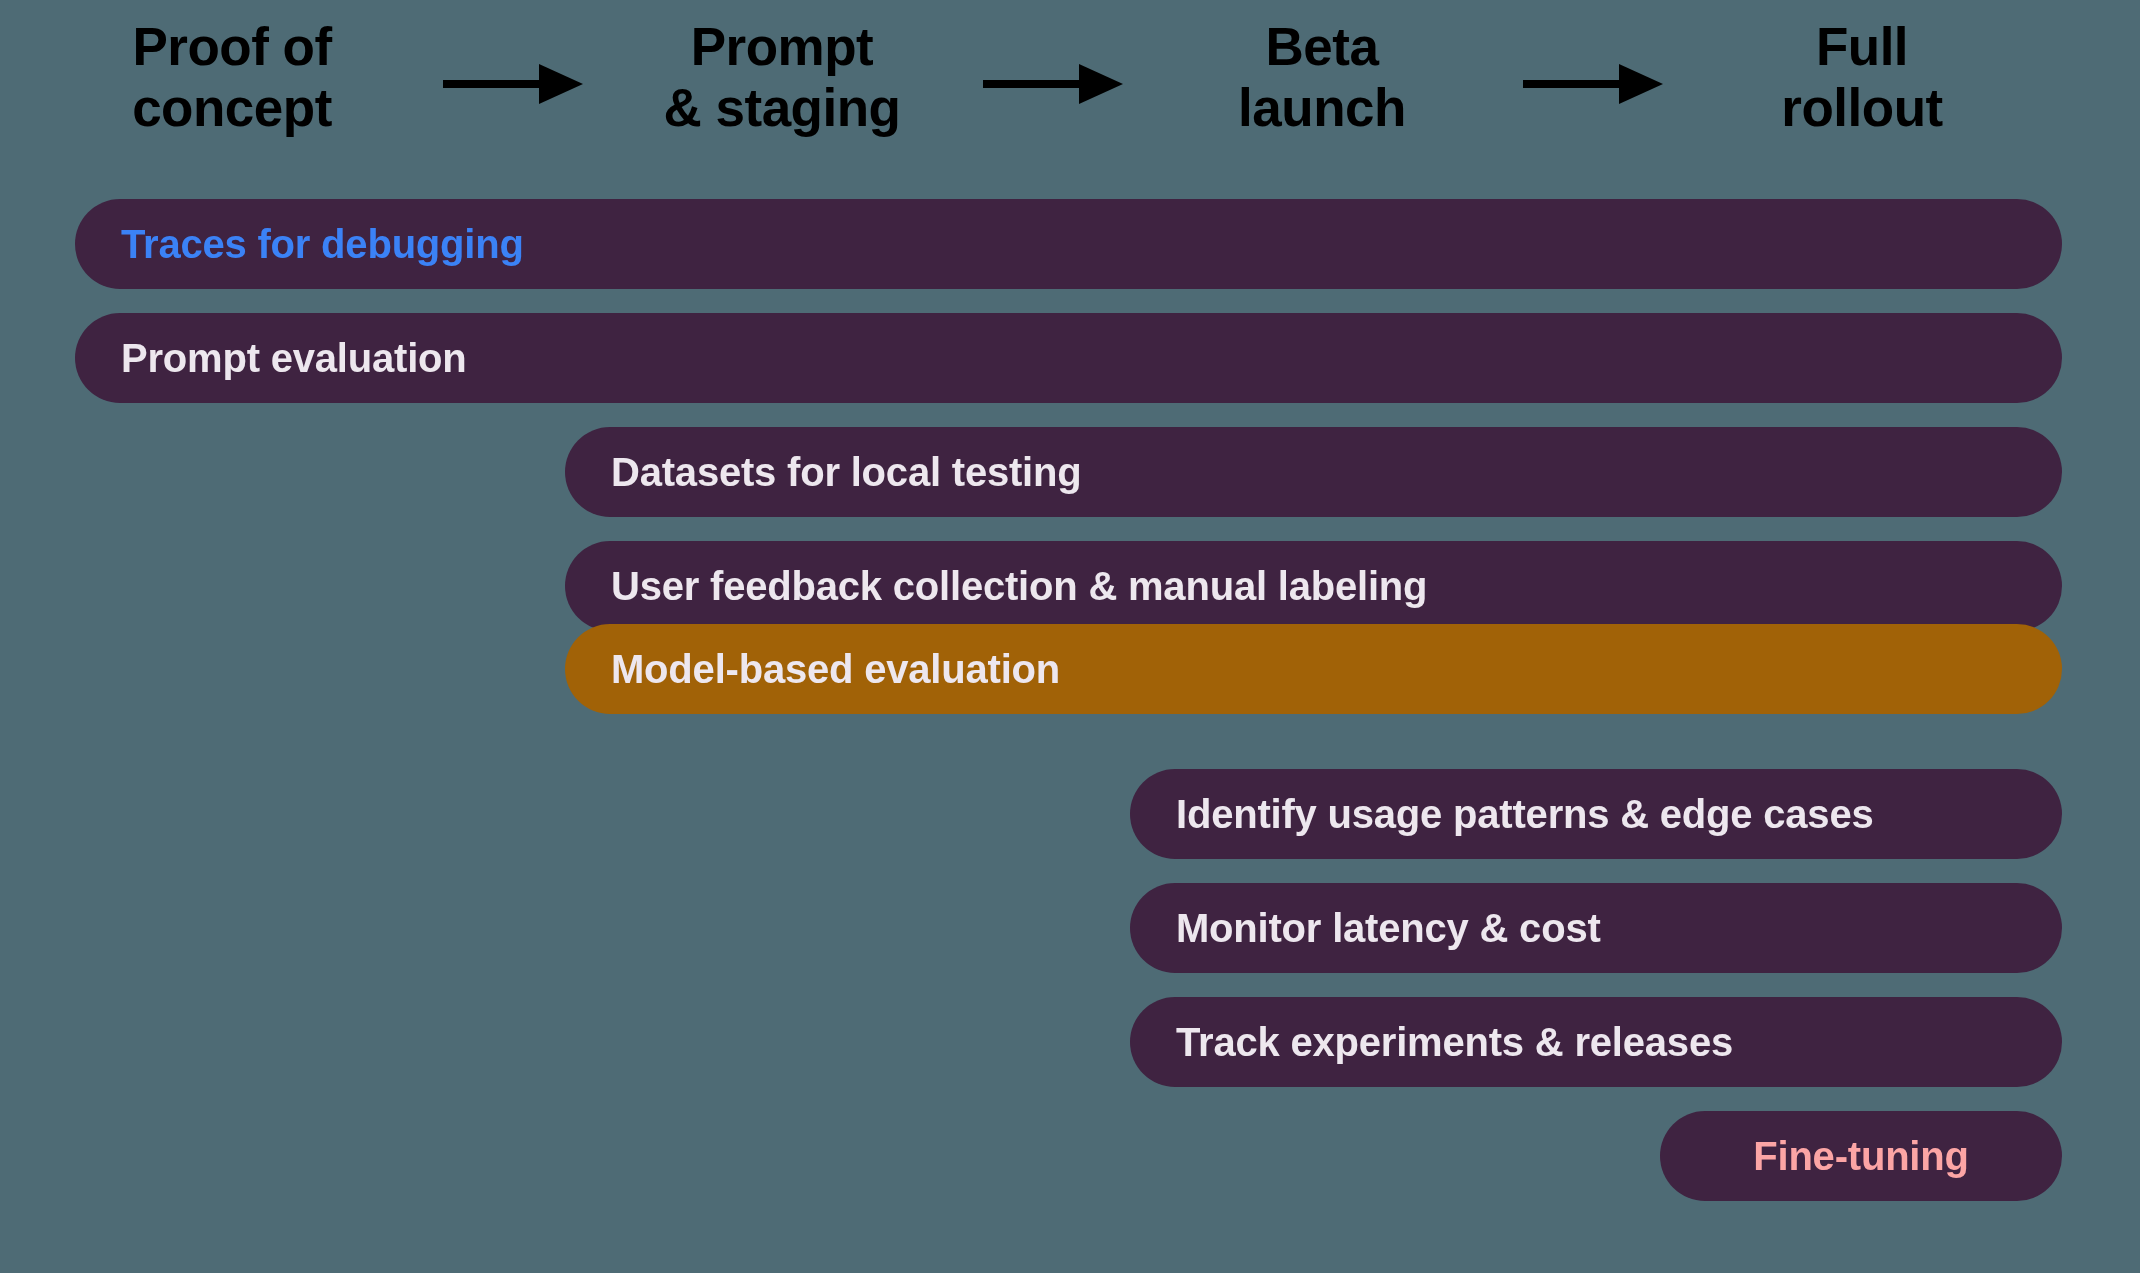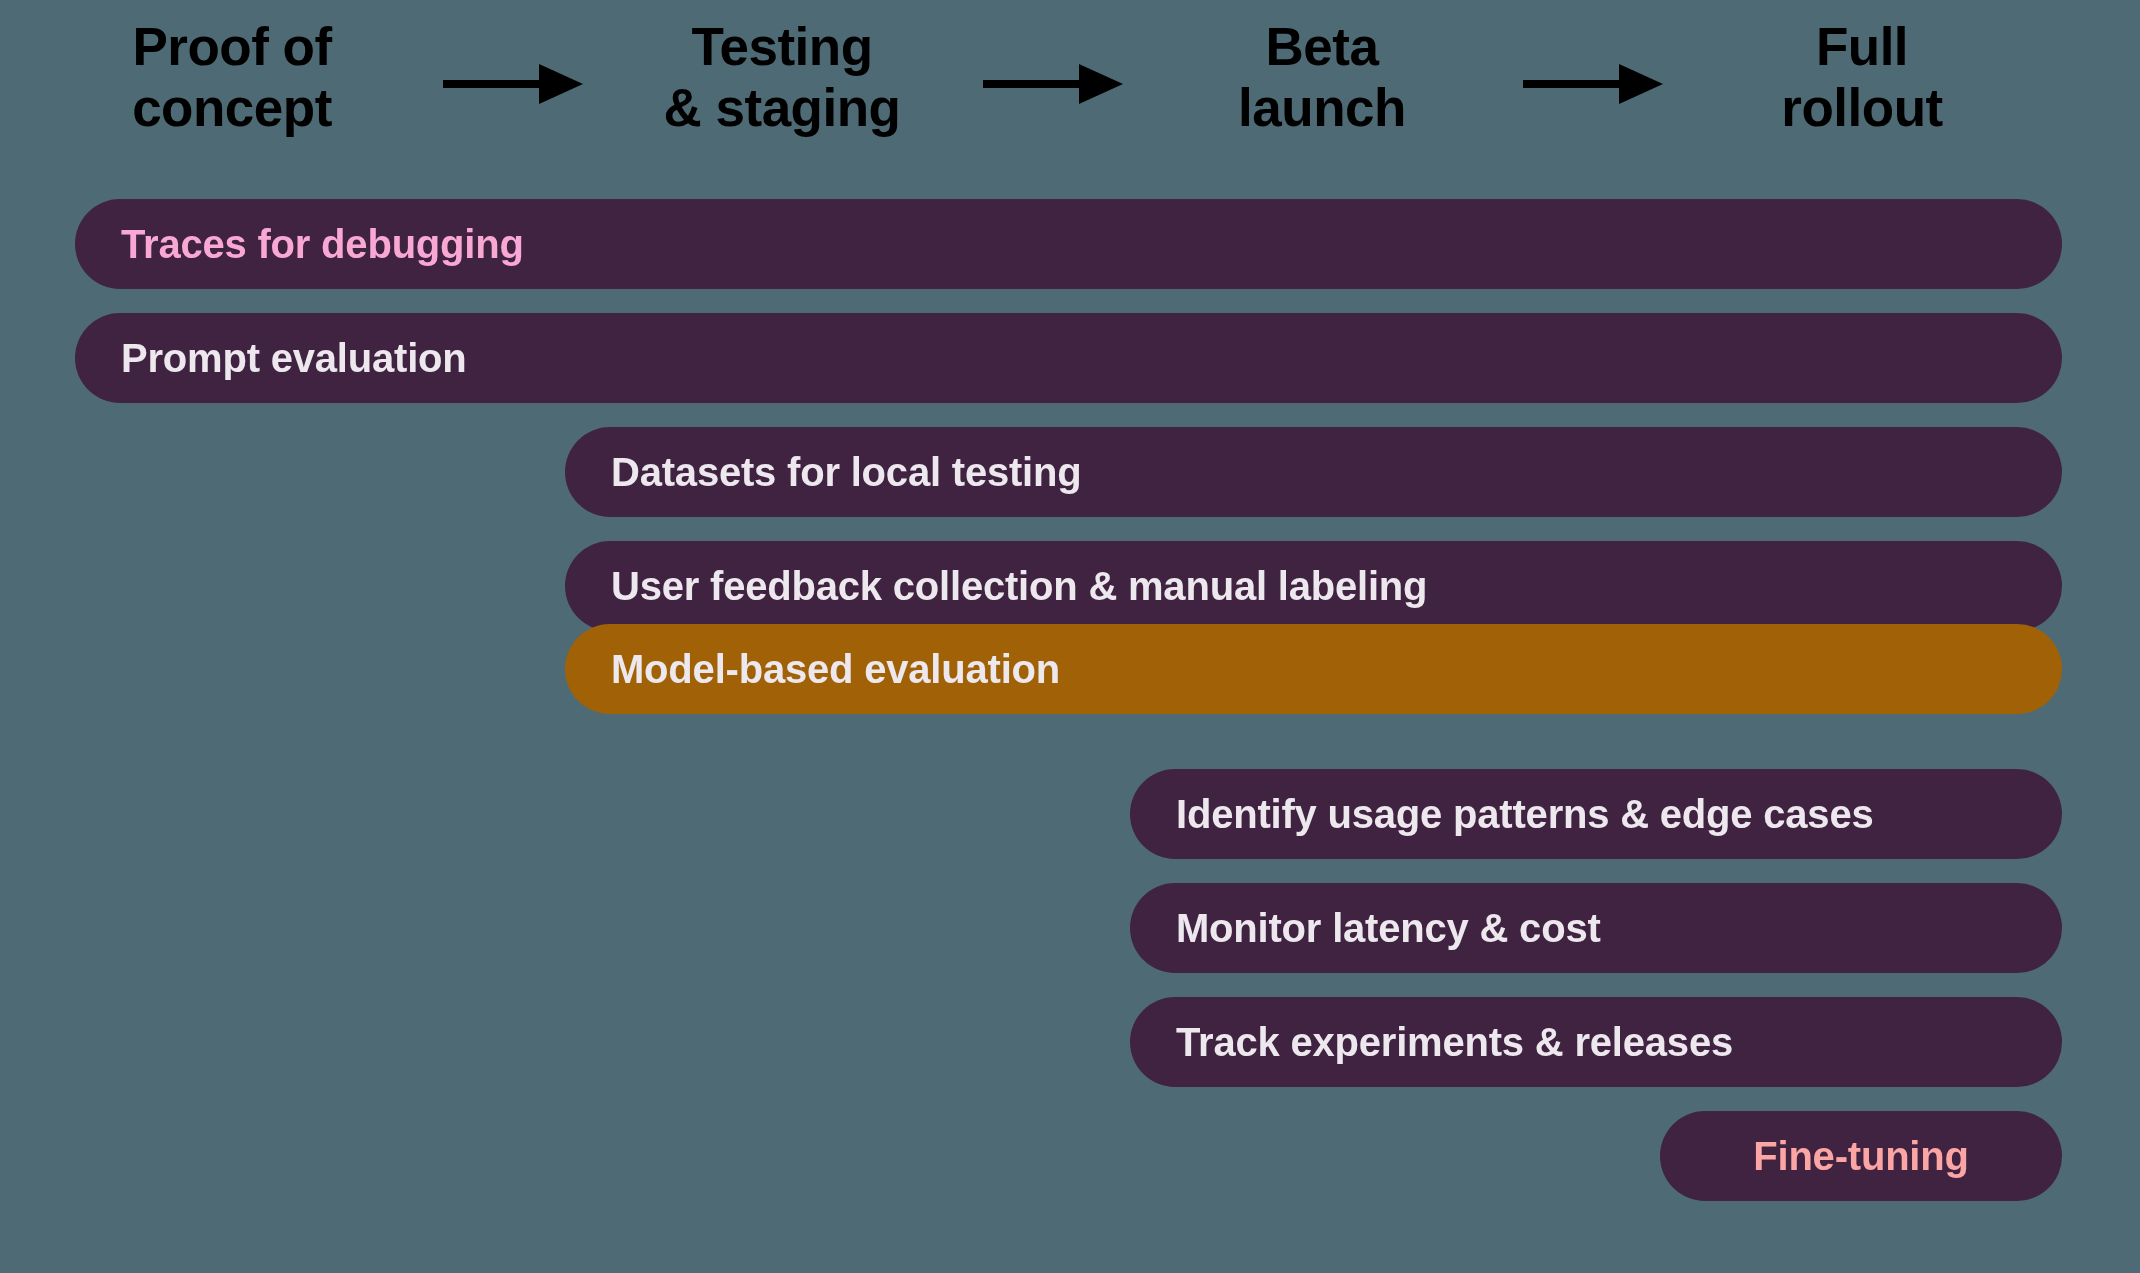--- a/index.html
+++ b/index.html
@@ -71,21 +71,21 @@
     white-space: nowrap;
   }
 </style>
 </head>
 <body>
 
 <div id="canvas">
 
   <div class="stage-header" id="stage-header">
       <div class="stage-label" style="left: -68px; width: 600px;"><span class="line">Proof of</span><span class="line">concept</span></div>
-      <div class="stage-label" style="left: 482px; width: 600px;"><span class="line">Testing</span><span class="line">&amp; staging</span></div>
+      <div class="stage-label" style="left: 482px; width: 600px;"><span class="line">Prompt</span><span class="line">&amp; staging</span></div>
       <div class="stage-label" style="left: 1022px; width: 600px;"><span class="line">Beta</span><span class="line">launch</span></div>
       <div class="stage-label" style="left: 1562px; width: 600px;"><span class="line">Full</span><span class="line">rollout</span></div>
       <div class="stage-arrow" style="left: 443px; top: 62px; width: 140px;">
         <svg width="140" height="44" viewBox="0 0 140 44">
           <rect x="0" y="18" width="102" height="8" fill="#000000"></rect>
           <polygon points="96,2 140,22 96,42" fill="#000000"></polygon>
         </svg>
       </div>
       <div class="stage-arrow" style="left: 983px; top: 62px; width: 140px;">
         <svg width="140" height="44" viewBox="0 0 140 44">
@@ -96,21 +96,21 @@
       <div class="stage-arrow" style="left: 1523px; top: 62px; width: 140px;">
         <svg width="140" height="44" viewBox="0 0 140 44">
           <rect x="0" y="18" width="102" height="8" fill="#000000"></rect>
           <polygon points="96,2 140,22 96,42" fill="#000000"></polygon>
         </svg>
       </div>
     </div>
 
   <div id="pill-layer">
       <div class="pill align-left" style="left: 75px; top: 199px; width: 1987px; background: rgb(63, 35, 65);">
-        <span class="pill-label" style="color: #f9a8d4;">Traces for debugging</span>
+        <span class="pill-label" style="color: #3b82f6;">Traces for debugging</span>
       </div>
       <div class="pill align-left" style="left: 75px; top: 313px; width: 1987px; background: rgb(63, 35, 65);">
         <span class="pill-label" style="color: rgb(237, 231, 238);">Prompt evaluation</span>
       </div>
       <div class="pill align-left" style="left: 565px; top: 427px; width: 1497px; background: rgb(63, 35, 65);">
         <span class="pill-label" style="color: rgb(237, 231, 238); text-align: right;">Datasets for local testing</span>
       </div>
       <div class="pill align-left" style="left: 565px; top: 541px; width: 1497px; background: rgb(63, 35, 65);">
         <span class="pill-label" style="color: rgb(237, 231, 238);">User feedback collection &amp; manual labeling</span>
       </div>

